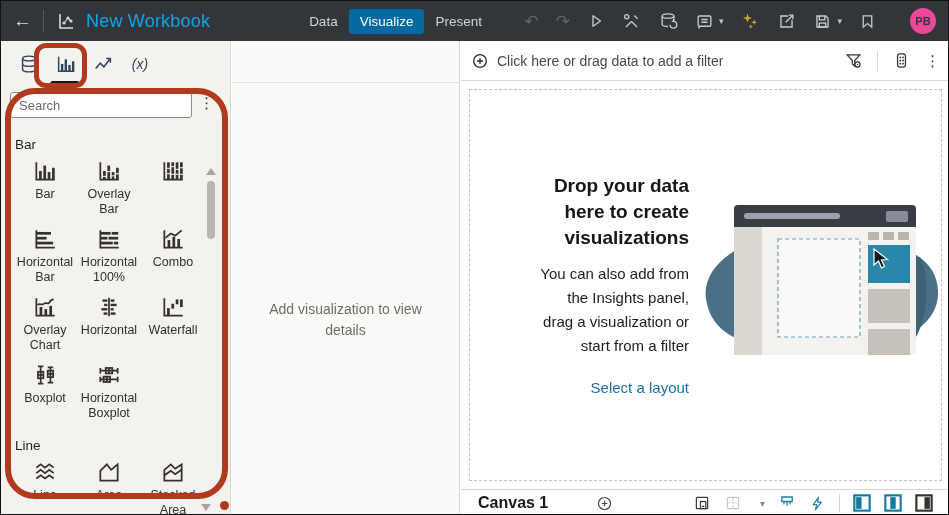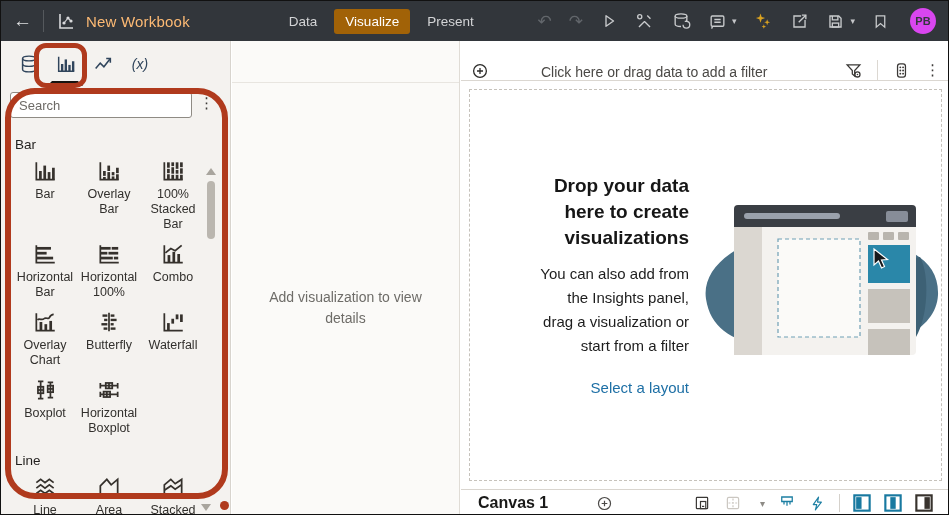--- a/index.html
+++ b/index.html
@@ -7,31 +7,31 @@
   .screen { position:relative; width:949px; height:515px; border:1px solid #111;
             overflow:hidden; background:#fff; }
 
   
   .topbar { position:absolute; left:0; top:0; width:100%; height:40px;
             background:#32363b; display:flex; align-items:center; padding:0 12px;
             color:#e8e9ea; }
   .tb-back { font-size:19px; color:#dfe0e1; width:26px; cursor:pointer; }
   .tb-divider { width:1px; height:22px; background:#55595d; margin:0 12px 0 4px; }
   .tb-logo { margin-right:10px; display:flex; }
-  .tb-title { font-size:15px; color:#fdba74; letter-spacing:.2px;text-align:right; }
-  .tb-tabs { display:flex; align-items:center; gap:6px; margin-left:88px; }
+  .tb-title { font-size:18px; color:#0ea5e9; letter-spacing:.2px;text-align:right; }
+  .tb-tabs { display:flex; align-items:center; margin-left:88px; }
   .tb-tab { font-size:13.5px; color:#d3d4d6; padding:5px 11px; border-radius:3px; cursor:pointer; }
-  .tb-tab.active { background:#a16207; color:#fff; }
+  .tb-tab.active { background:#0369a1; color:#fff; }
   .tb-actions { display:flex; align-items:center; margin-left:auto; gap:17px; }
   .tb-ic { display:flex; align-items:center; cursor:pointer; }
   .tb-undo, .tb-redo { font-size:17px; color:#62666b; }
   .caret { font-size:9px; color:#c4c6c8; margin-left:5px; }
-  .avatar { width:26px; height:26px; border-radius:50%; background:#d946ef; color:#33373c;
+  .avatar { width:26px; height:26px; border-radius:50%; background:#ec4899; color:#33373c;
             font-size:11px; font-weight:bold; display:flex; align-items:center;
-            justify-content:center; margin-left:4px; }
+            justify-content:center; margin-left:17px; }
 
   
   .left-panel { position:absolute; left:0; top:40px; width:230px; height:475px;
                 background:#f4f2ef; border-right:1px solid #d8d4ce; }
   .tabstrip { height:46px; display:flex; align-items:center; padding-left:14px; gap:9px;
               position:relative; }
   .ltab { width:28px; height:32px; display:flex; align-items:center; justify-content:center;
           cursor:pointer; }
   .ltab .fx { font-style:italic; font-size:14px; color:#30455c; }
   .active-underline { position:absolute; left:46px; top:40px; width:36px; height:5px;
@@ -67,28 +67,28 @@
   .anno { position:absolute; border:5px solid #b03a1d; pointer-events:none; }
   .anno-tab { left:33px; top:42px; width:53px; height:45px; border-radius:12px; }
   .anno-panel { left:4px; top:87px; width:223px; height:411px; border-radius:30px; border-width:6px; }
   .anno-dot { position:absolute; left:219px; top:500px; width:9px; height:9px;
               border-radius:50%; background:#b03a1d; pointer-events:none; }
 
   
   .middle-panel { position:absolute; left:231px; top:40px; width:228px; height:475px;
                   background:#fbfaf8; border-right:1px solid #e0dcd6; }
   .middle-top { height:42px; border-bottom:1px solid #e8e5e0; }
-  .empty-msg { position:absolute; left:0; top:246px; width:100%; text-align:center;
+  .empty-msg { position:absolute; left:0; top:258px; width:100%; text-align:center;
                color:#6e6c68; font-size:14px; line-height:21px; padding:0 20px; }
 
   
   .right-panel { position:absolute; left:460px; top:40px; width:489px; height:475px;
                  background:#ffffff; }
   .filterbar { height:40px; border-bottom:1px solid #dbd7d1; display:flex;
-               align-items:flex-end; padding:0 10px;gap:44px; }
+               align-items:center; padding:0 10px; }
   .filter-prompt { font-size:14px; color:#4a4845; margin-left:8px; cursor:pointer; }
   .fb-right { margin-left:auto; display:flex; align-items:center; gap:14px; }
   .fb-div { width:1px; height:20px; background:#dcd8d2; }
   .canvas-area { position:relative; height:408px; }
   .dashed-zone { position:absolute; left:8px; top:8px; right:8px; bottom:8px;
                  border:1px dashed #c6c2bb; }
   .drop-text { position:absolute; left:76px; top:92px; width:152px;text-align:right; }
   .drop-heading { font-size:19px; line-height:26px; font-weight:bold; color:#161616; }
   .drop-body { font-size:15px; line-height:24px; color:#1d1d1d; margin-top:11px; }
   .drop-link { display:inline-block; font-size:15px; color:#1d6fa5; margin-top:21px; cursor:pointer; }
@@ -264,21 +264,20 @@
             <rect class="ctf" x="10.5" y="4" width="2.5" height="3.5"></rect>
               <rect class="ctf" x="10.5" y="8.5" width="2.5" height="6"></rect>
               <rect class="ctf" x="10.5" y="15.5" width="2.5" height="4.5"></rect>
             <rect class="ctf" x="14.5" y="4" width="2.5" height="6"></rect>
               <rect class="ctf" x="14.5" y="11" width="2.5" height="3.5"></rect>
               <rect class="ctf" x="14.5" y="15.5" width="2.5" height="4.5"></rect>
             <rect class="ctf" x="18.5" y="4" width="2.5" height="4.5"></rect>
               <rect class="ctf" x="18.5" y="9.5" width="2.5" height="5"></rect>
               <rect class="ctf" x="18.5" y="15.5" width="2.5" height="4.5"></rect>
           </svg>
-          <span class="ct-label">100% Stacked Bar</span>
         </div>
 
         <div class="ct-item">
           <svg width="26" height="26" viewBox="0 0 24 24">
             <path class="ct" d="M4 4v16h17"></path>
             <rect class="ctf" x="4.5" y="5.5" width="13" height="2.5"></rect>
             <rect class="ctf" x="4.5" y="10" width="9" height="2.5"></rect>
             <rect class="ctf" x="4.5" y="14.5" width="15" height="2.5"></rect>
           </svg>
           <span class="ct-label">Horizontal Bar</span>
@@ -325,21 +324,21 @@
             <path class="ct" d="M12 3.5v17"></path>
             <rect class="ctf" x="6" y="5" width="4.5" height="2.2"></rect>
               <rect class="ctf" x="13.5" y="5" width="3.5" height="2.2"></rect>
             <rect class="ctf" x="7.5" y="9" width="3" height="2.2"></rect>
               <rect class="ctf" x="13.5" y="9" width="5.5" height="2.2"></rect>
             <rect class="ctf" x="5" y="13" width="5.5" height="2.2"></rect>
               <rect class="ctf" x="13.5" y="13" width="2.8" height="2.2"></rect>
             <rect class="ctf" x="7" y="17" width="3.5" height="2.2"></rect>
               <rect class="ctf" x="13.5" y="17" width="4.5" height="2.2"></rect>
           </svg>
-          <span class="ct-label">Butterfly</span>
+          <span class="ct-label">Horizontal</span>
         </div>
 
         <div class="ct-item">
           <svg width="26" height="26" viewBox="0 0 24 24">
             <path class="ct" d="M4 4v16h17"></path>
             <rect class="ctf" x="6.5" y="13" width="2.5" height="7"></rect>
             <rect class="ctf" x="10.5" y="9" width="2.5" height="4.5"></rect>
             <rect class="ctf" x="14.5" y="5" width="2.5" height="4.5"></rect>
             <rect class="ctf" x="18.5" y="5" width="2.5" height="7"></rect>
           </svg>

